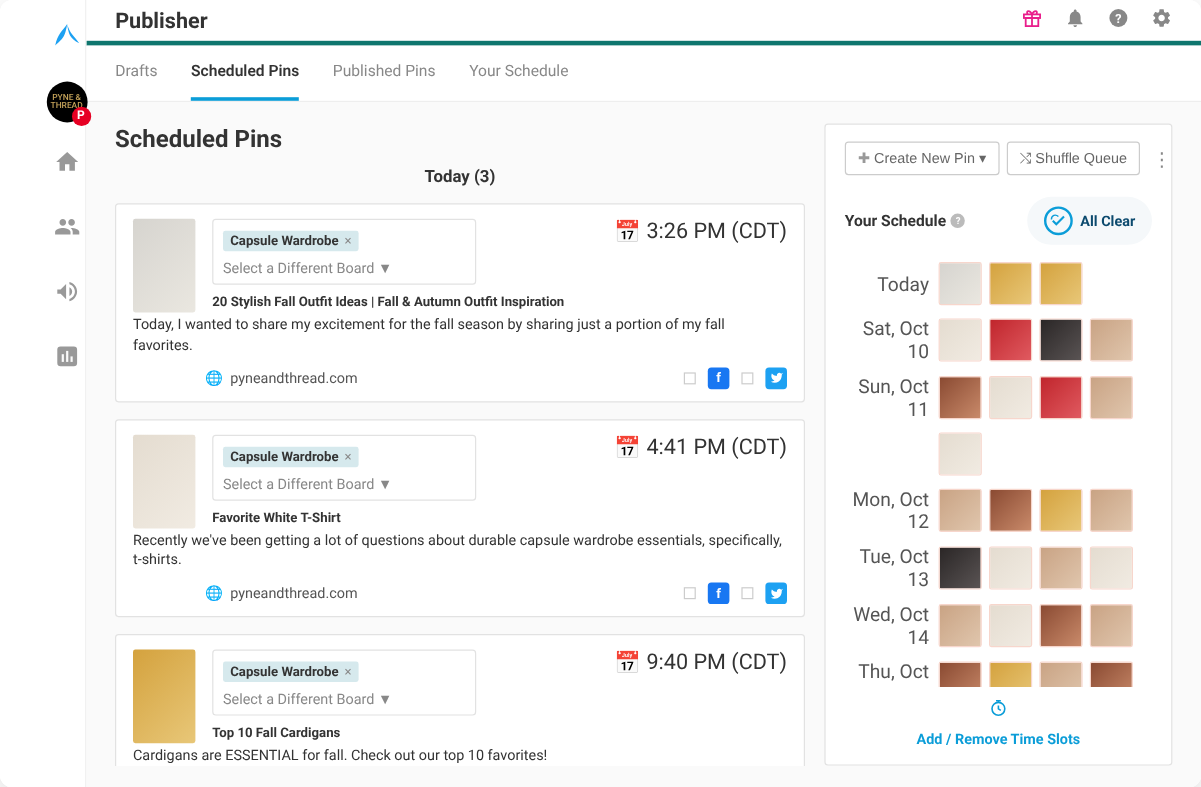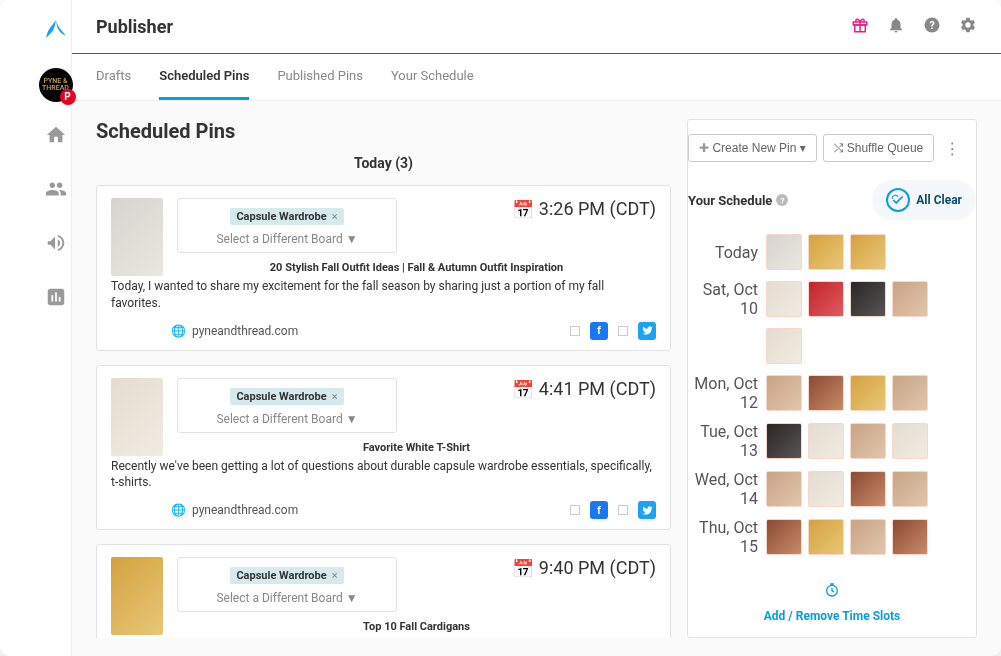--- a/index.html
+++ b/index.html
@@ -5,52 +5,52 @@
 * { margin: 0; padding: 0; box-sizing: border-box; }
 body { font-family: -apple-system, BlinkMacSystemFont, "Segoe UI", Roboto, sans-serif; background: #fff; width: 1001px; height: 656px; overflow: hidden; border-radius: 10px; box-shadow: 0 8px 30px rgba(0,0,0,0.15); }
 .app { display: flex; height: 100%; }
 .sidebar { width: 72px; background: #fff; border-right: 1px solid #eee; display: flex; flex-direction: column; align-items: center; padding-top: 18px; gap: 22px; padding-left: 40px; }
 .logo { color: #1da1f2; }
 .avatar { width: 34px; height: 34px; border-radius: 50%; background: #000; position: relative; display: flex; align-items: center; justify-content: center; font-size: 7px; color: #c5a35a; font-weight: 500; text-align: center; line-height: 1; }
 .avatar .pinterest-badge { position: absolute; bottom: -3px; right: -3px; width: 16px; height: 16px; border-radius: 50%; background: #e60023; display: flex; align-items: center; justify-content: center; color: #fff; font-weight: bold; font-size: 10px; }
 .nav-icons { display: flex; flex-direction: column; gap: 28px; align-items: center; }
 .nav-icon { color: #999; cursor: pointer; }
 .main { flex: 1; background: #fafafa; display: flex; flex-direction: column; overflow: hidden; }
-.topbar { background: #fff; height: 54px; border-bottom: 1px solid #0f766e; display: flex; align-items: center; padding: 0 24px; justify-content: space-between; }
+.topbar { background: #fff; height: 38px; border-bottom: 4px solid #0f766e; display: flex; align-items: center; padding: 0 24px; justify-content: space-between; }
 .topbar h1 { font-size: 18px; font-weight: 700; color: #333; }
 .topbar-icons { display: flex; gap: 18px; align-items: center; color: #888; }
 .gift-icon { color: #e91e8c; }
 .tabs { background: #fff; border-bottom: 1px solid #eee; display: flex; gap: 28px; padding: 0 24px; }
 .tab { padding: 14px 0; font-size: 13px; color: #888; cursor: pointer; border-bottom: 3px solid transparent; }
 .tab.active { color: #333; font-weight: 600; border-bottom-color: #0b9dd8; }
 .content { flex: 1; display: flex; gap: 16px; padding: 18px 24px; overflow: hidden; }
 .left-col { flex: 1; min-width: 0; overflow-y: auto; }
 .page-heading { font-size: 20px; font-weight: 700; color: #333; margin-bottom: 12px; }
 .day-header { text-align: center; font-weight: 700; font-size: 14px; color: #333; margin: 8px 0 14px; }
 .pin-card { background: #fff; border: 1px solid #e2e2e2; border-radius: 3px; padding: 12px 14px 10px; margin-bottom: 14px; position: relative; }
 .pin-top { display: flex; gap: 14px; }
 .pin-thumb { width: 52px; height: 78px; background: #ddd; border-radius: 2px; flex-shrink: 0; }
-.pin-top-right { flex: 1; min-width: 0; text-align: center; }
+.pin-top-right { flex: 1; min-width: 0; }
 .board-box { border: 1px solid #e2e2e2; border-radius: 3px; padding: 6px 8px; width: 220px; }
 .board-tag { display: inline-flex; align-items: center; background: #d6e9ed; border-radius: 2px; padding: 2px 6px; font-size: 11px; font-weight: 700; color: #333; gap: 5px; }
 .board-tag .x { color: #888; font-weight: 400; cursor: pointer; }
 .board-select { font-size: 12px; color: #888; margin-top: 7px; cursor: pointer; }
 .pin-time { position: absolute; right: 14px; top: 12px; font-size: 18px; color: #333; }
 .pin-time .cal-icon { color: #999; margin-right: 4px; vertical-align: -1px; }
 .pin-title { font-size: 11px; font-weight: 700; color: #333; margin: 8px 0 4px; }
 .pin-desc { font-size: 12px; color: #333; line-height: 1.4; }
 .pin-footer { display: flex; justify-content: space-between; align-items: center; margin-top: 10px; }
 .pin-url { display: flex; align-items: center; gap: 6px; font-size: 12px; color: #555; margin-left: 60px; }
 .globe-icon { color: #0b9dd8; }
 .social-icons { display: flex; gap: 10px; align-items: center; }
 .social-check { width: 10px; height: 10px; border: 1px solid #ccc; display: inline-block; }
 .social-box { width: 18px; height: 18px; border-radius: 3px; display: flex; align-items: center; justify-content: center; color: #fff; font-weight: 700; font-size: 11px; }
 .fb { background: #1877f2; }
 .tw { background: #1da1f2; }
-.right-col { width: 290px; background: #fff; border: 1px solid #e2e2e2; border-radius: 3px; padding: 14px 0; display: flex; flex-direction: column; }
+.right-col { width: 290px; background: #fff; border: 1px solid #e2e2e2; border-radius: 3px; padding: 14px 16px; display: flex; flex-direction: column; }
 .right-actions { display: flex; gap: 6px; align-items: center; margin-bottom: 18px; }
 .btn { border: 1px solid #ccc; background: #fff; border-radius: 3px; padding: 6px 10px; font-size: 12px; color: #666; cursor: pointer; white-space: nowrap; }
 .ellipsis { color: #888; cursor: pointer; padding: 0 4px; }
 .schedule-header { display: flex; justify-content: space-between; align-items: center; margin-bottom: 14px; }
 .schedule-title { font-size: 13px; font-weight: 700; color: #333; display: flex; align-items: center; gap: 4px; }
 .schedule-title .q-icon { width: 12px; height: 12px; border-radius: 50%; background: #bbb; color: #fff; font-size: 8px; display: inline-flex; align-items: center; justify-content: center; }
 .all-clear { display: flex; align-items: center; gap: 6px; background: #f5f8fa; border-radius: 20px; padding: 8px 14px; }
 .all-clear-icon { width: 24px; height: 24px; border: 2px solid #0b9dd8; border-radius: 50%; display: flex; align-items: center; justify-content: center; }
 .all-clear-text { font-weight: 700; font-size: 12px; color: #0c4a6e; }
 .schedule-rows { flex: 1; overflow-y: auto; }
@@ -243,20 +243,29 @@
             <div class="schedule-row">
               <span class="schedule-date">Sat, Oct 10</span>
               <span class="schedule-thumbs">
                 <span class="sch-thumb thumb-bg-f"></span>
                 <span class="sch-thumb thumb-bg-e"></span>
                 <span class="sch-thumb thumb-bg-d"></span>
                 <span class="sch-thumb thumb-bg-g"></span>
               </span>
             </div>
             <div class="schedule-row">
+              <span class="schedule-date">Sun, Oct 11</span>
+              <span class="schedule-thumbs">
+                <span class="sch-thumb thumb-bg-c"></span>
+                <span class="sch-thumb thumb-bg-f"></span>
+                <span class="sch-thumb thumb-bg-e"></span>
+                <span class="sch-thumb thumb-bg-g"></span>
+              </span>
+            </div>
+            <div class="schedule-row">
               <span class="schedule-date"></span>
               <span class="schedule-thumbs">
                 <span class="sch-thumb thumb-bg-f"></span>
               </span>
             </div>
             <div class="schedule-row">
               <span class="schedule-date">Mon, Oct 12</span>
               <span class="schedule-thumbs">
                 <span class="sch-thumb thumb-bg-g"></span>
                 <span class="sch-thumb thumb-bg-c"></span>

